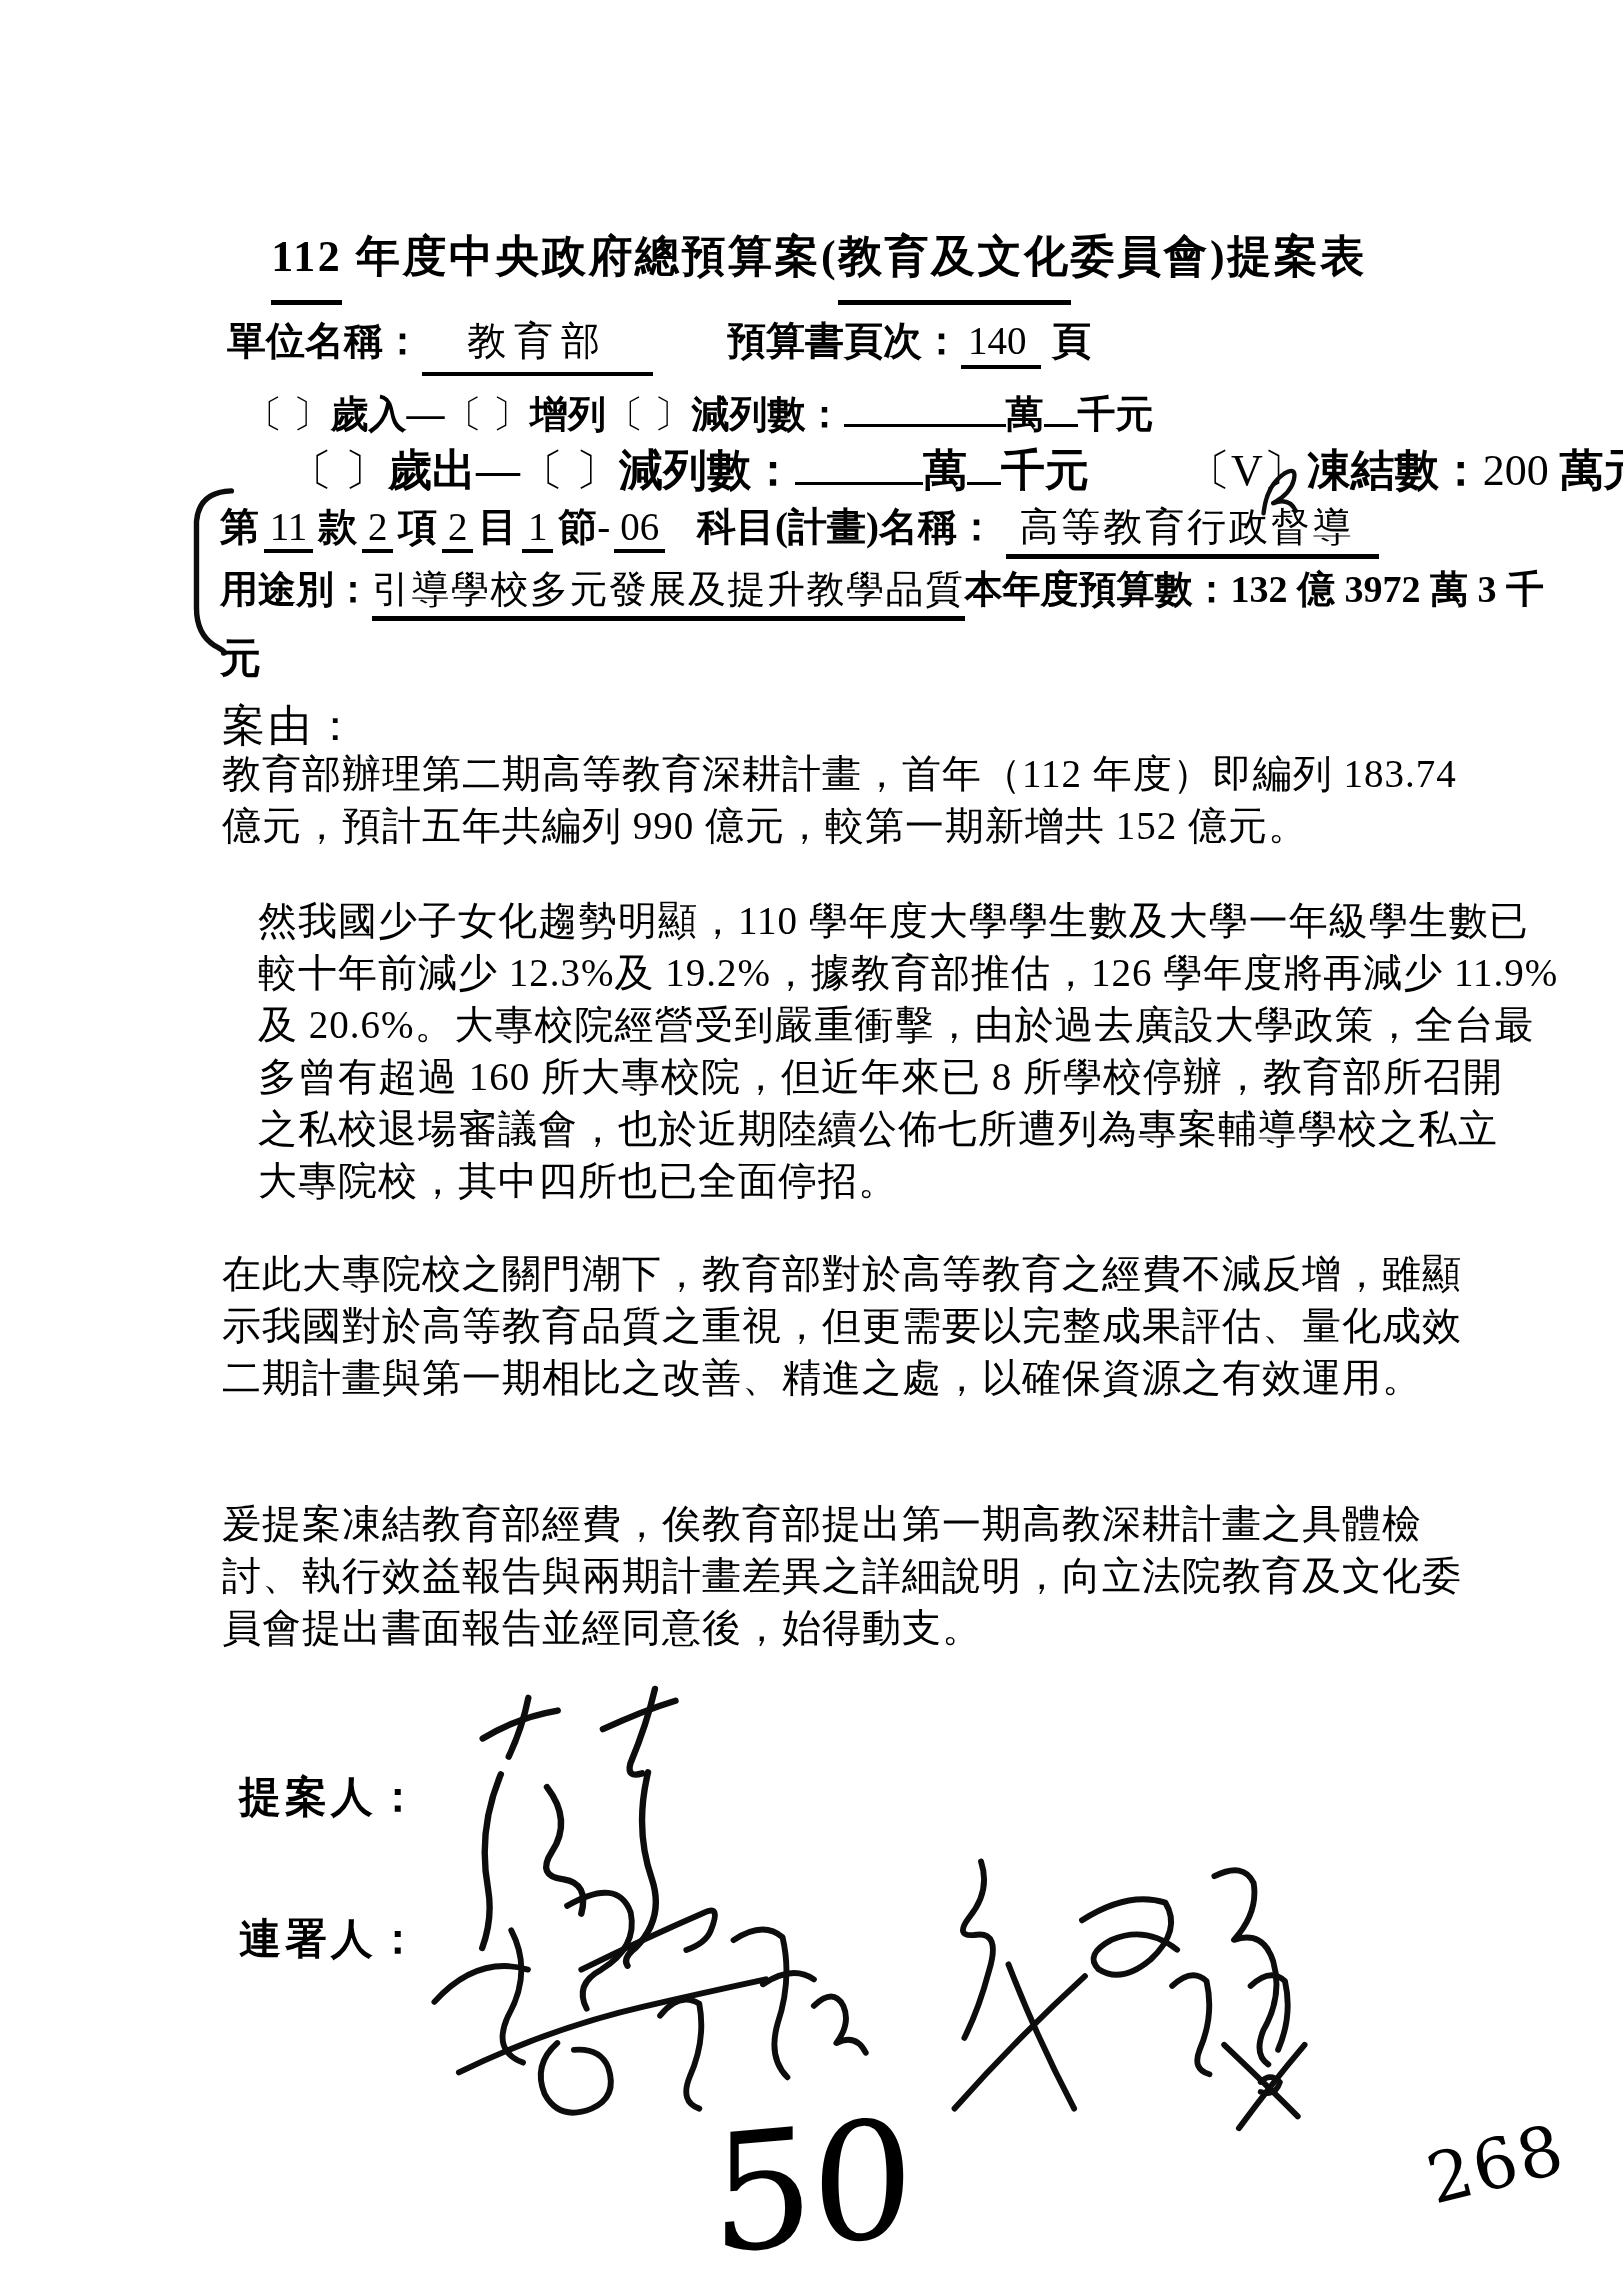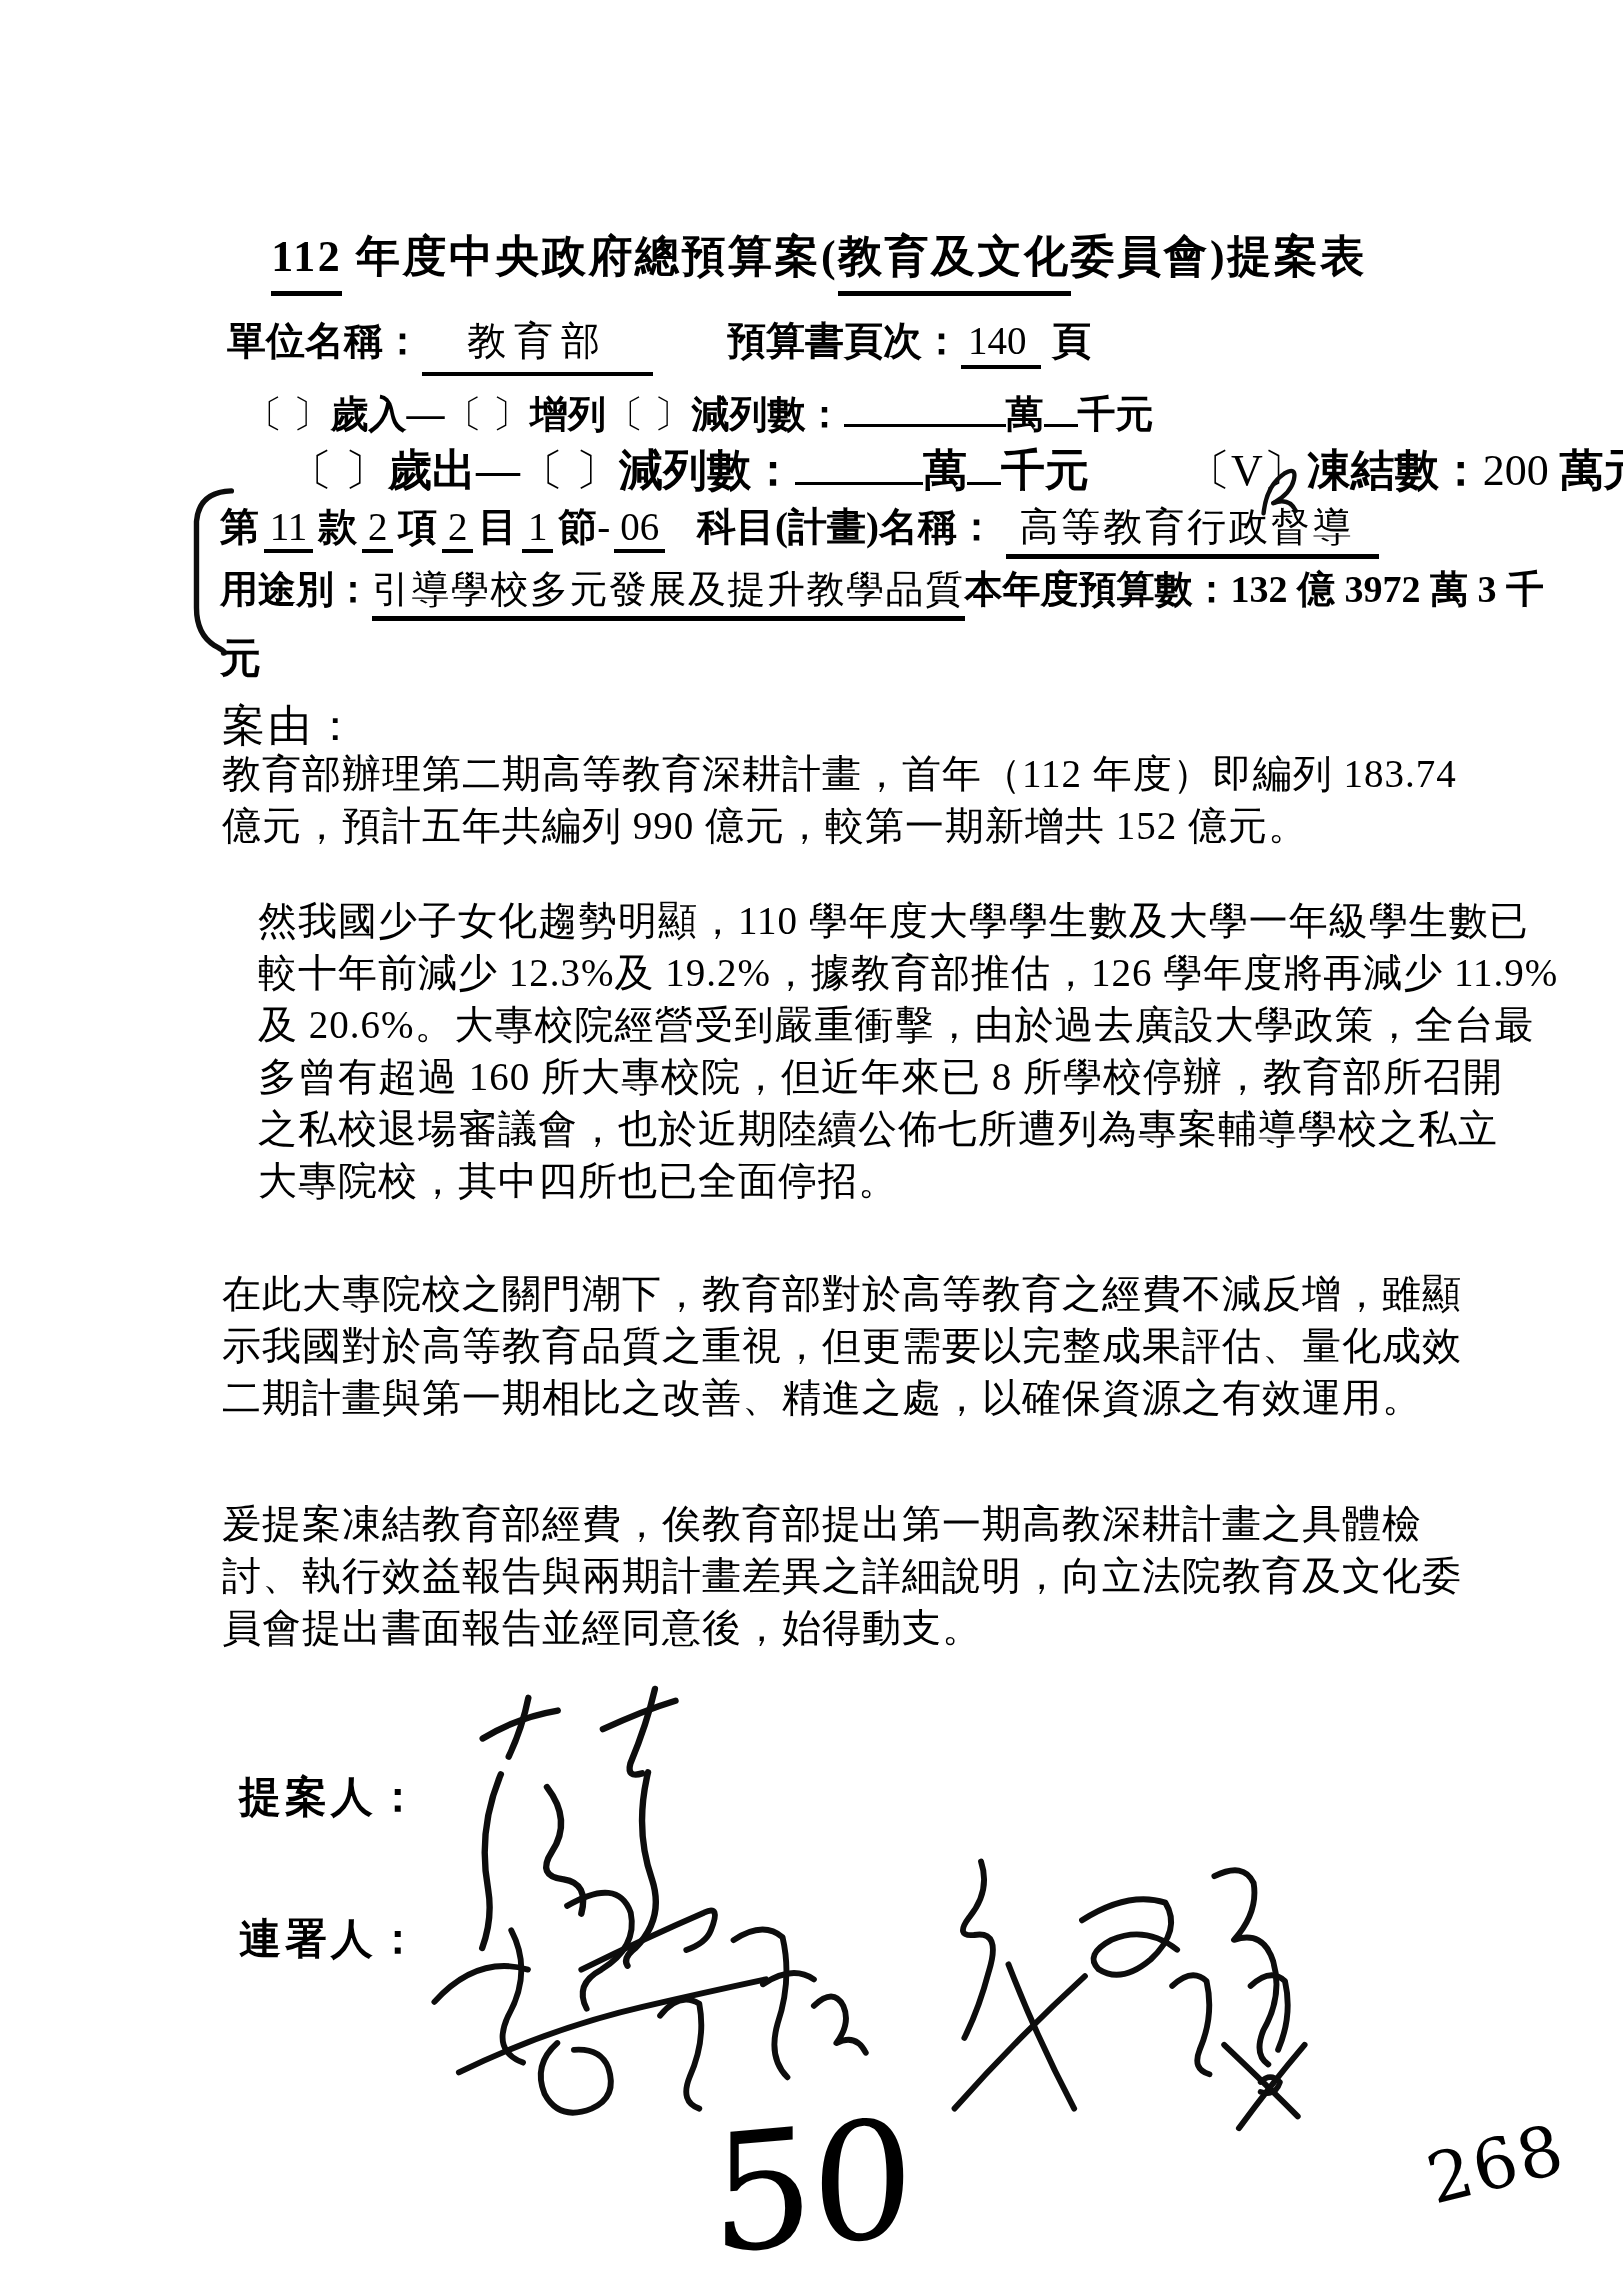--- a/index.html
+++ b/index.html
@@ -6,21 +6,21 @@
   body{
     width:1624px;height:2295px;background:#ffffff;position:relative;
     font-family:"Liberation Serif","DejaVu Serif",serif;color:#000;
     overflow:hidden;
   }
   .page{position:absolute;inset:0;}
   .line{position:absolute;white-space:nowrap;}
   .b{font-weight:bold;}
   
   .title{top:227px;left:34px;width:1570px;text-align:center;font-size:44px;font-weight:bold;letter-spacing:2.5px;}
-  .tu{border-bottom:5.4px solid #000;padding-bottom:10px;}
+  .tu{border-bottom:5.4px solid #000;padding-bottom:19px;}
   
   .unit-line{top:314px;left:227px;font-size:39px;}
   .unit-fill{display:inline-block;min-width:231px;border-bottom:4.4px solid #000;text-align:center;padding-bottom:3.9px;letter-spacing:7.8px;}
   .gap-xl{display:inline-block;width:74px;}
   .fill-140{border-bottom:4.4px solid #000;padding:0 14.7px 2.9px 6.9px;}
   .suffix-gap{margin-left:10.8px;}
   
   .revenue-line{top:389px;left:245px;font-size:38px;}
   .expenditure-line{top:441px;left:245px;font-size:44px;margin-left:44px;}
   .blank{display:inline-block;height:35px;border-bottom:3.9px solid #000;vertical-align:baseline;}
@@ -31,21 +31,21 @@
   .inum{font-weight:normal;border-bottom:4.9px solid #000;padding:0 5.9px 1px;margin:0 4.9px;}
   .subj-label{margin-left:27px;}
   .subj-value{border-bottom:5.4px solid #000;padding:0 24.5px 5.9px 13.7px;margin-left:9.8px;letter-spacing:2.9px;}
   .purpose-line{top:564px;left:220px;font-size:38px;}
   .purpose-value{border-bottom:5.4px solid #000;padding-bottom:5.9px;letter-spacing:1.5px;}
   .yuan-line{top:631px;left:220px;font-size:41px;font-weight:bold;}
   
   .case-heading{top:697px;left:222px;font-size:43px;font-weight:normal;letter-spacing:2.9px;}
   .para{position:absolute;left:222px;font-size:39px;line-height:52px;letter-spacing:1px;}
   .para div{white-space:nowrap;}
-  .p1{top:748px;} .p2{top:895px;margin-left:36px;} .p3{top:1248px;margin-top:20px;} .p4{top:1498px;}
+  .p1{top:748px;} .p2{top:895px;margin-left:36px;} .p3{top:1248px;} .p4{top:1498px;}
   
   .sig-label{position:absolute;left:239px;font-size:42px;font-weight:bold;letter-spacing:3.9px;}
   .proposer-label{top:1769px;}
   .cosigner-label{top:1911px;}
   
   .hw{position:absolute;}
   .hw svg{display:block;}
   .hw path{fill:none;stroke:#0d0d0d;stroke-linecap:round;stroke-linejoin:round;}
   .pagenum-center{top:2093px;left:711px;font-size:162px;font-family:"DejaVu Serif",serif;transform:rotate(-5deg) skewX(-5deg);letter-spacing:-2.9px;}
   .pagenum-right{top:2124px;left:1427px;font-size:69px;font-family:"DejaVu Serif",serif;transform:rotate(-14deg);letter-spacing:2px;}

